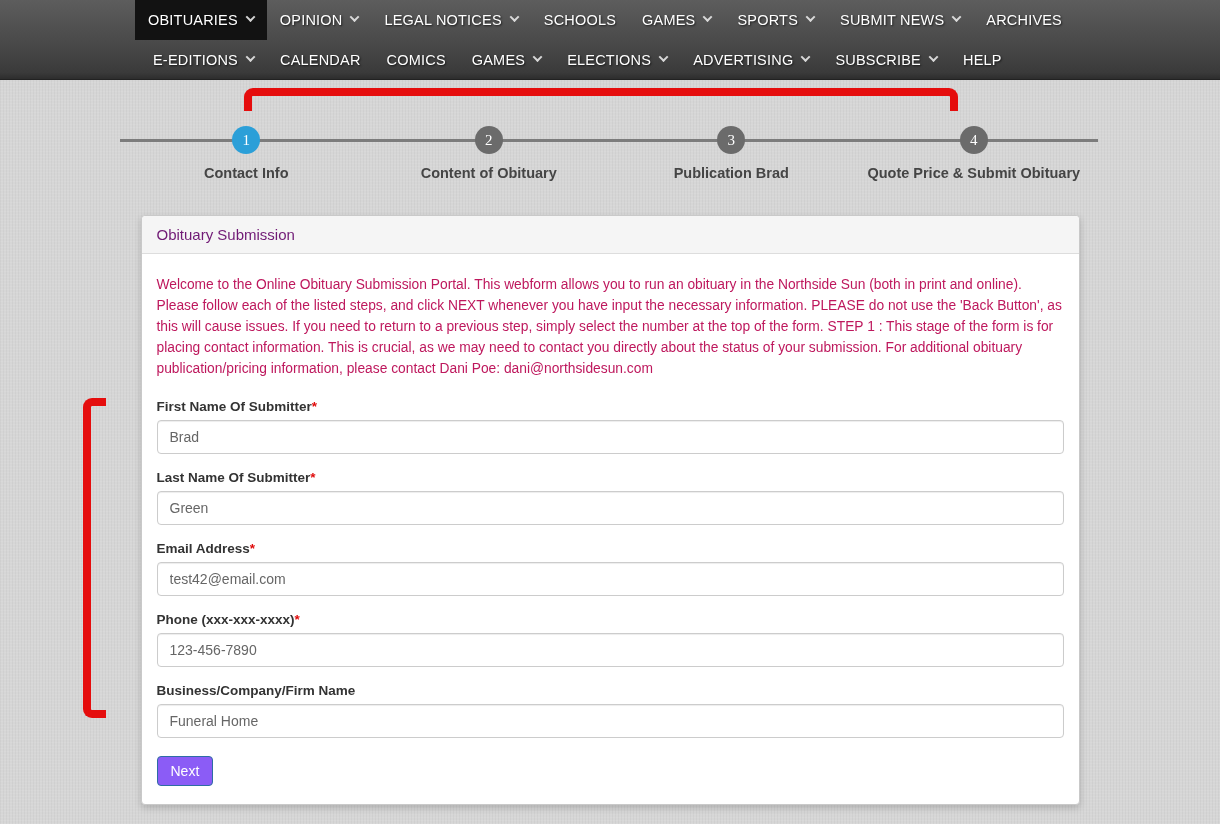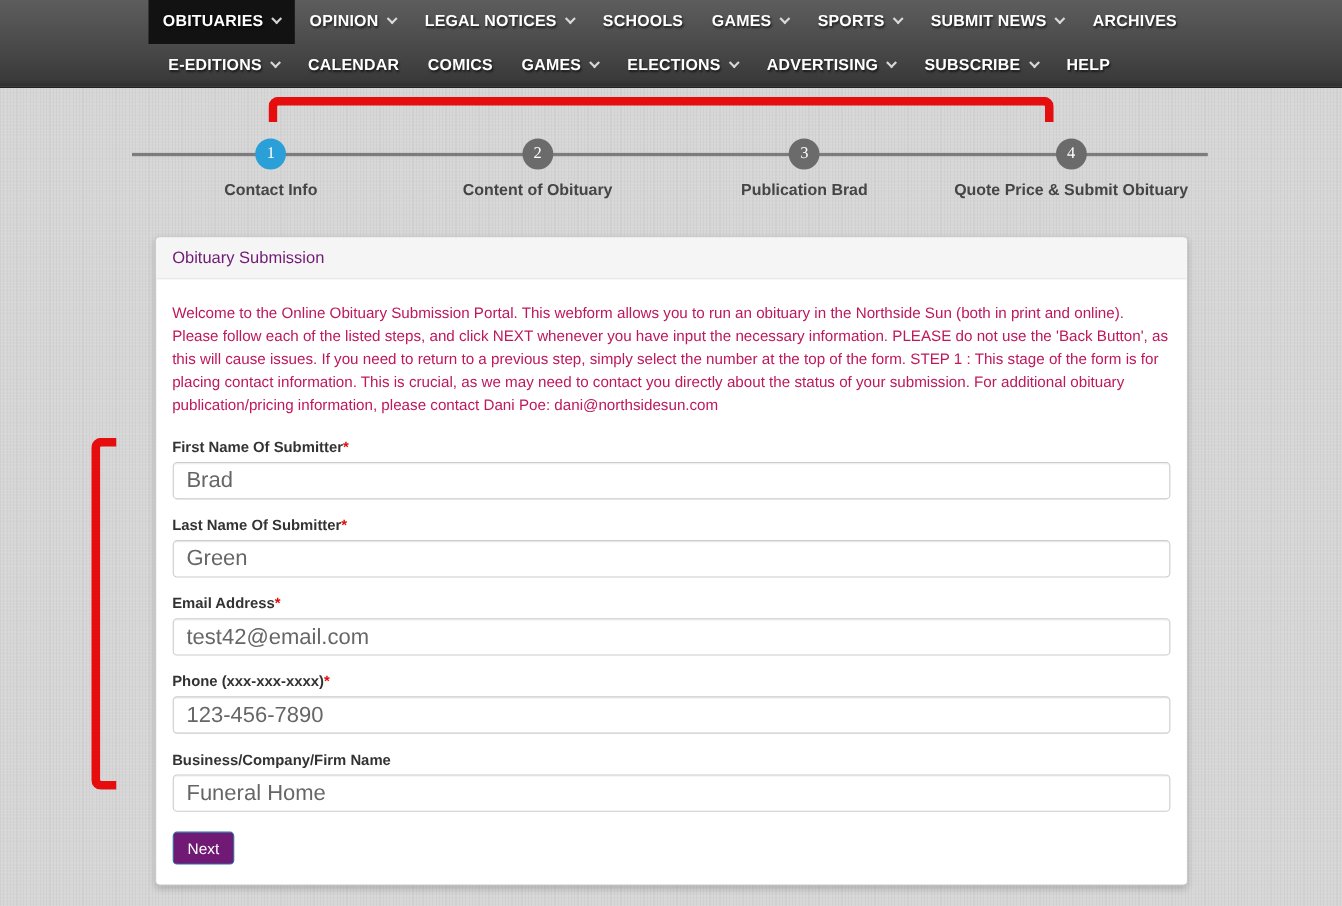--- a/index.html
+++ b/index.html
@@ -19,21 +19,21 @@
     height:80px;
     background:linear-gradient(180deg,#5d5d5d 0%,#474747 60%,#3a3a3a 92%,#2d2d2d 100%);
     border-bottom:1px solid #222;
   }
   .nav-row { display:flex; align-items:stretch; height:40px; }
   .nav-row.row1 { padding-left:135px; }
   .nav-row.row2 { padding-left:140px; height:39px; }
   .nav-item {
     display:flex; align-items:center;
     padding:16px 13px;
-    color:#fff; font-weight:bold; font-size:14.5px; letter-spacing:0.2px;
+    color:#fff; font-weight:normal; font-size:14.5px; letter-spacing:0.2px;
     text-shadow:1px 1px 2px rgba(0,0,0,0.65);
     text-decoration:none; cursor:pointer; white-space:nowrap;text-align:right;
   }
   .nav-item.active { background:#121212; }
   .caret-glyph {
     display:inline-block; width:7px; height:7px;
     border-right:2px solid #e8e8e8; border-bottom:2px solid #e8e8e8;
     transform:rotate(45deg) translate(-1px,-1px);
     margin-left:9px; margin-top:-3px; opacity:0.9;
   }
@@ -68,28 +68,28 @@
     font-size:15px; color:#701a75;
   }
   .panel-body { padding:16px 15px 18px; }
   .intro { font-size:13.8px; color:#be185d; line-height:21px; margin:4px 0 20px; }
 
   .form-group { margin-bottom:16px; }
   .field-label { display:block; font-weight:bold; font-size:13.5px; color:#333; margin-bottom:6px; }
   .req { color:#e00b0b; }
   .form-control {
     display:block; width:100%; height:34px;
-    padding:6px 12px; font-size:20px; color:#666;
+    padding:6px 12px; font-size:14px; color:#666;
     background:#fff; border:1px solid #ccc; border-radius:4px;
     box-shadow:inset 0 1px 1px rgba(0,0,0,0.075);
     font-family:inherit;
   }
   .btn-next {
     display:inline-block; margin-top:2px;
-    background:#701a75; border:1px solid #2e6da4; color:#fff;
+    background:#8b5cf6; border:1px solid #2e6da4; color:#fff;
     font-size:14px; font-family:inherit;
     padding:6px 13px; border-radius:4px; cursor:pointer;
   }
 
   
   .bracket-top {
     position:absolute; left:244px; top:88px; width:714px; height:23px;
     border:8px solid #e50d0d; border-bottom:none;
     border-radius:9px 9px 0 0; pointer-events:none; z-index:5;
   }

